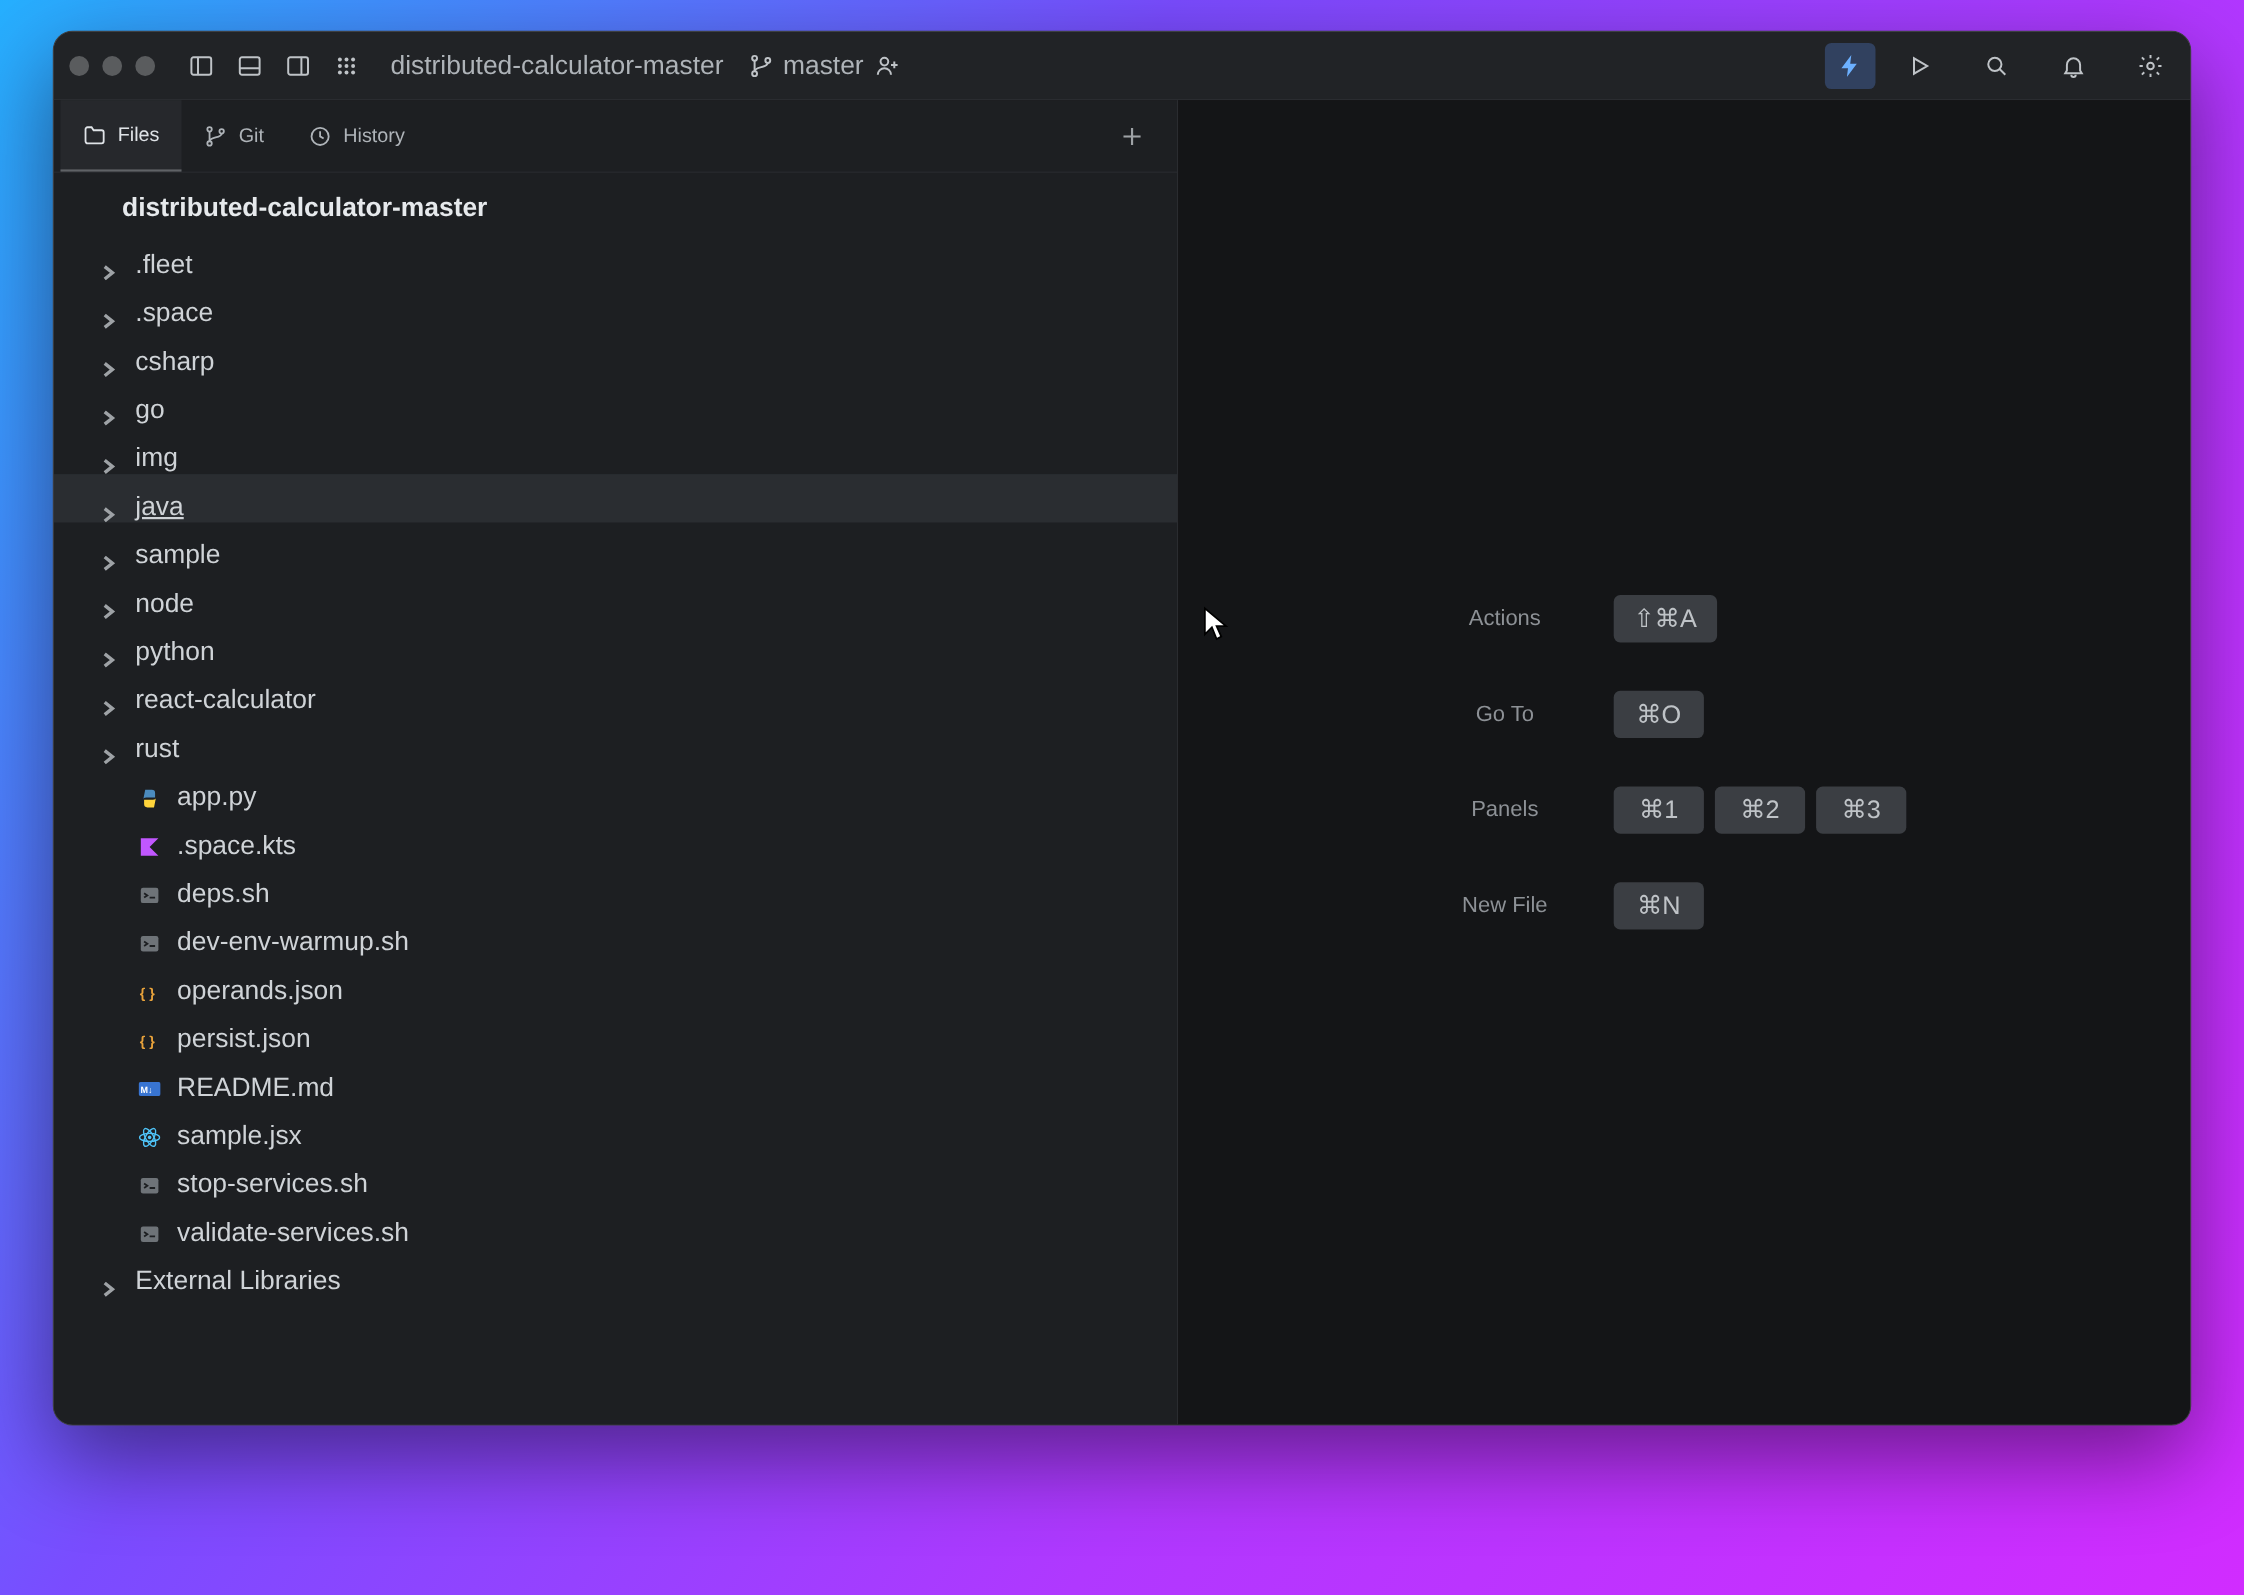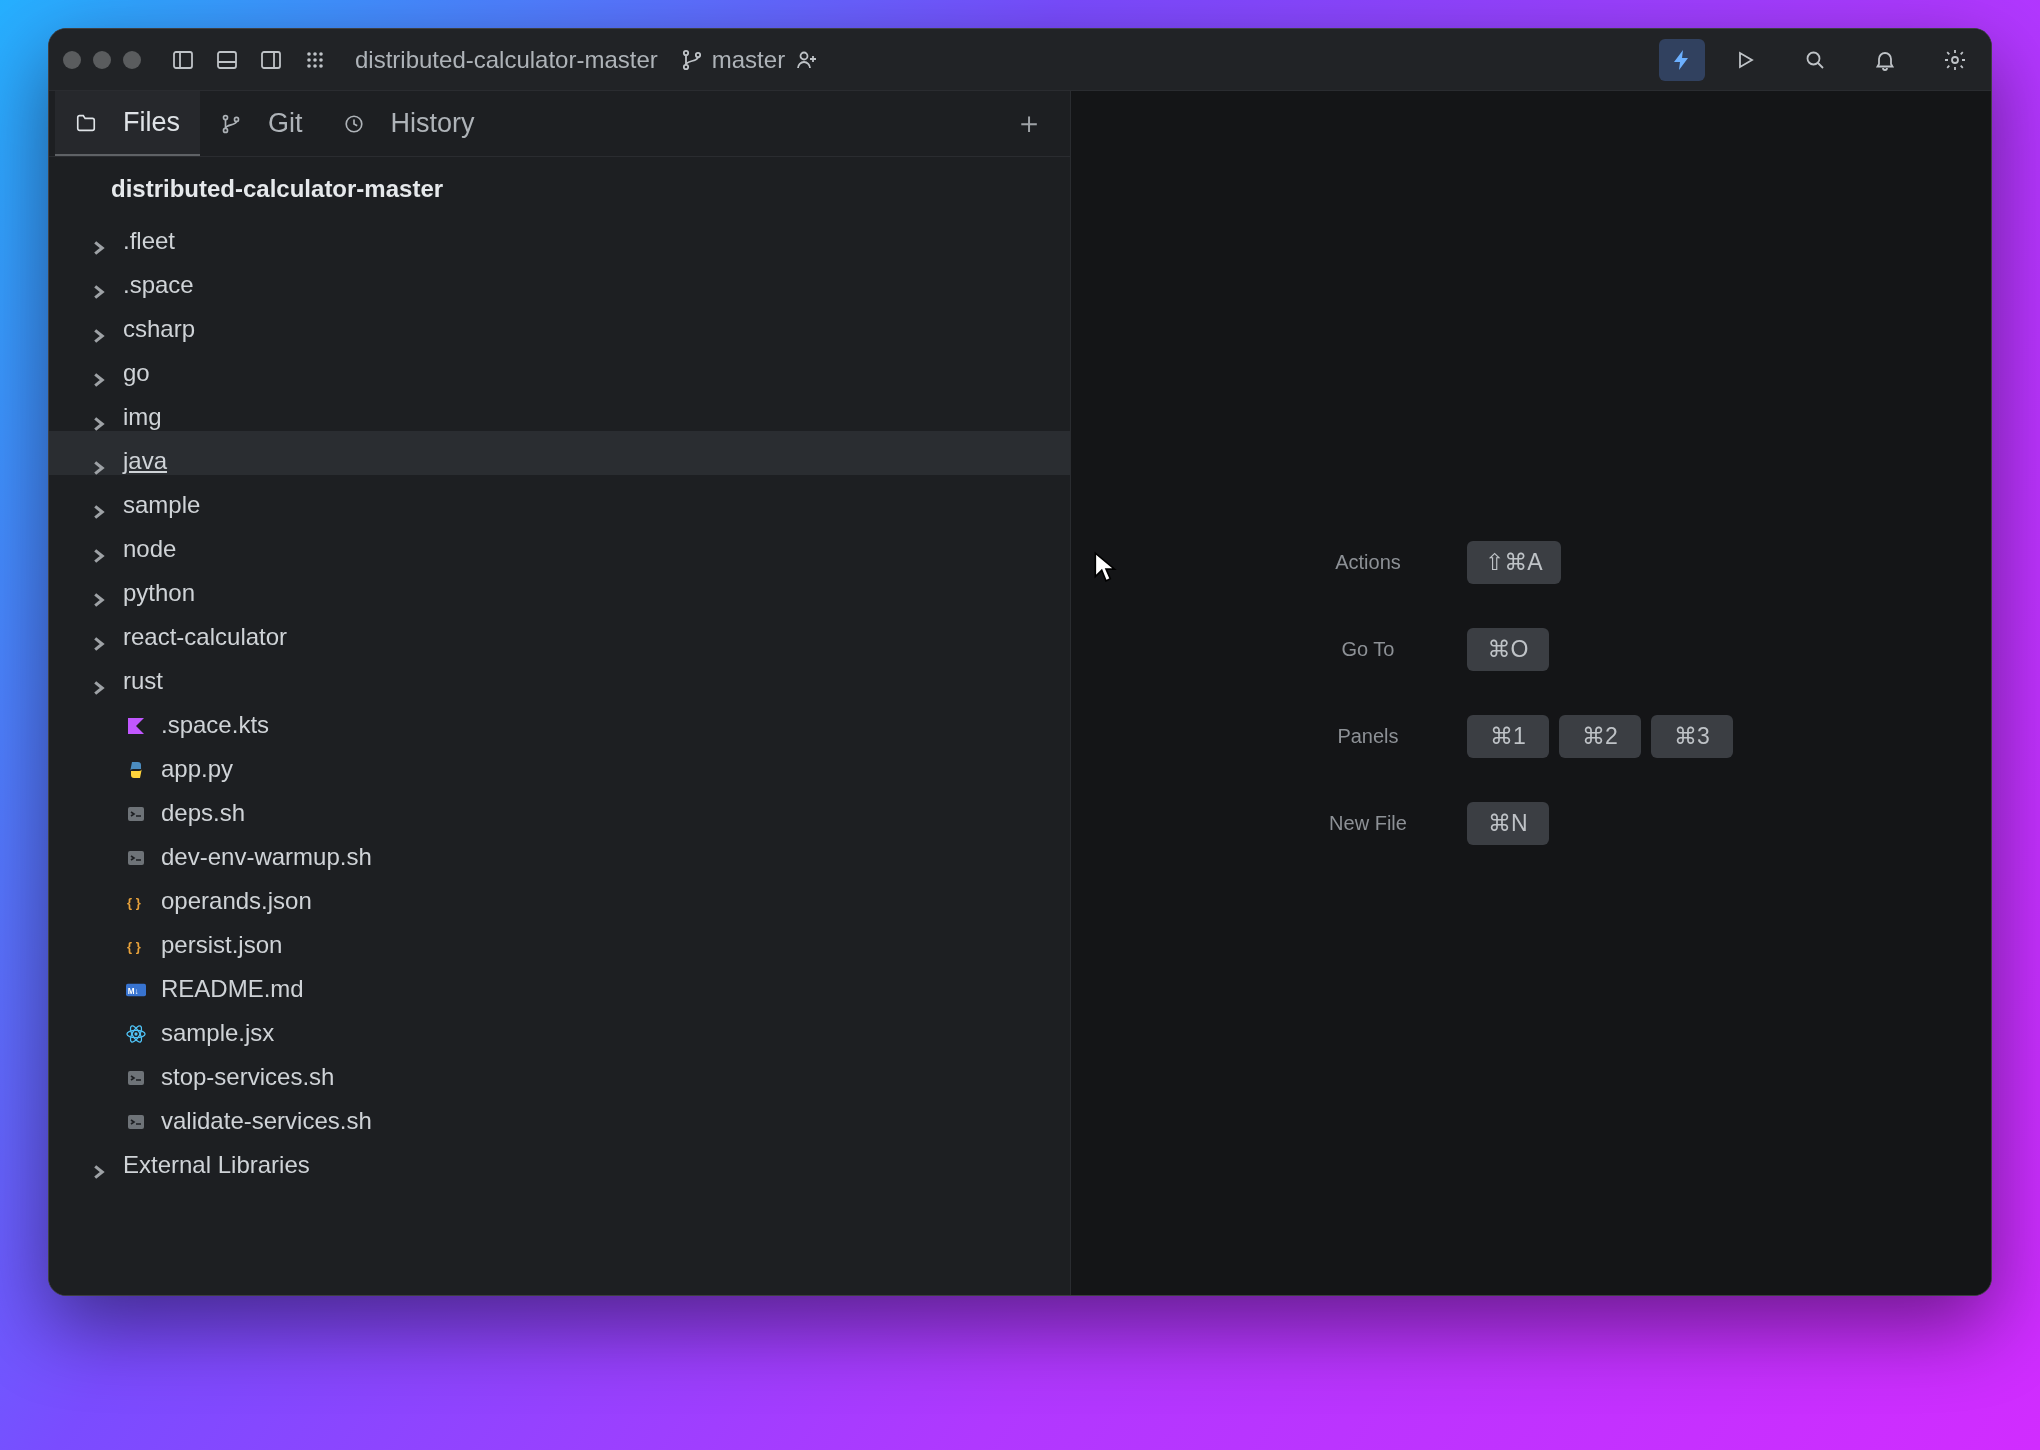--- a/index.html
+++ b/index.html
@@ -12,21 +12,21 @@
   .titlebar svg{ width:24px; height:24px; stroke:#bfc3c7; fill:none; stroke-width:1.8;}
   .proj-name{ margin-left:18px; color:#aeb3b8;}
   .branch{ display:flex; align-items:center; gap:8px; margin-left:22px; color:#aeb3b8;}
   .spacer{ flex:1;}
   .accent-btn{ width:46px; height:42px; border-radius:6px; background:#31415f; display:flex; align-items:center; justify-content:center; }
   .accent-btn svg{ stroke:#6cb0ff; fill:#6cb0ff;}
   .right-icons{ display:flex; gap:26px; margin-left:18px; align-items:center;}
   .body { flex:1; display:flex; }
   .sidebar{ width:1022px; background:#1d1f22; border-right:1px solid #2a2c30; display:flex; flex-direction:column;}
   .tabs{ display:flex; align-items:center; height:66px; border-bottom:1px solid #2a2c30; padding:0 6px;}
-  .tab{ display:flex; align-items:center; gap:26px; padding:0 20px; height:100%; color:#aeb3b8; font-size:27px; }
+  .tab{ display:flex; align-items:center; gap:10px; padding:0 20px; height:100%; color:#aeb3b8; font-size:18px; }
   .tab.active{ background:#26282c; color:#dfe3e7; border-bottom:2px solid #5f6266; }
   .tab svg{ width:22px; height:22px; stroke:#aeb3b8; fill:none; stroke-width:1.8;}
   .tab.active svg{ stroke:#dfe3e7;}
   .tabs .add{ margin-left:auto; padding:0 20px; color:#9ea2a6; font-size:30px;}
   .tree{ flex:1; overflow:auto; padding-top:10px; font-size:24px; color:#cfd3d7; }
   .root{ padding:8px 18px 8px 62px; font-weight:600; color:#e6e9ec;}
   .row{ display:flex; align-items:flex-end; height:44px; padding-left:36px; gap:12px;}
   .row.hover{ background:#2a2d31;text-decoration:underline;}
   .chev{ width:26px; display:flex; justify-content:center; color:#9ea2a6;}
   .chev svg{ width:14px; height:14px; stroke:#9ea2a6; fill:none; stroke-width:2.2;}
@@ -255,34 +255,34 @@
                 </svg>
               </span>
               <span>rust</span>
             </div>
           </div>
         <div id="files">
             <div class="row">
               <span class="chev"></span>
               <span class="ico">
                 <svg viewBox="0 0 20 20">
-                  <path d="M2 2h16L10 10l8 8H2z" fill="#c157ff"></path>
-                </svg>
-              </span>
-              <span>.space.kts</span>
-            </div>
-            <div class="row">
-              <span class="chev"></span>
-              <span class="ico">
-                <svg viewBox="0 0 20 20">
                   <path d="M6 2h6a3 3 0 0 1 3 3v4H7a3 3 0 0 0-3 3v0" fill="#4b8bbe"></path>
                   <path d="M14 18H8a3 3 0 0 1-3-3v-4h8a3 3 0 0 0 3-3" fill="#ffd43b"></path>
                 </svg>
               </span>
               <span>app.py</span>
+            </div>
+            <div class="row">
+              <span class="chev"></span>
+              <span class="ico">
+                <svg viewBox="0 0 20 20">
+                  <path d="M2 2h16L10 10l8 8H2z" fill="#c157ff"></path>
+                </svg>
+              </span>
+              <span>.space.kts</span>
             </div>
             <div class="row">
               <span class="chev"></span>
               <span class="ico">
                 <svg viewBox="0 0 20 20">
                   <rect x="2" y="3" width="16" height="14" rx="2" fill="#6e7378"></rect>
                   <path d="M5 8l3 2-3 2M10 12h5" stroke="#1d1f22" stroke-width="1.6" fill="none"></path>
                 </svg>
               </span>
               <span>deps.sh</span>

